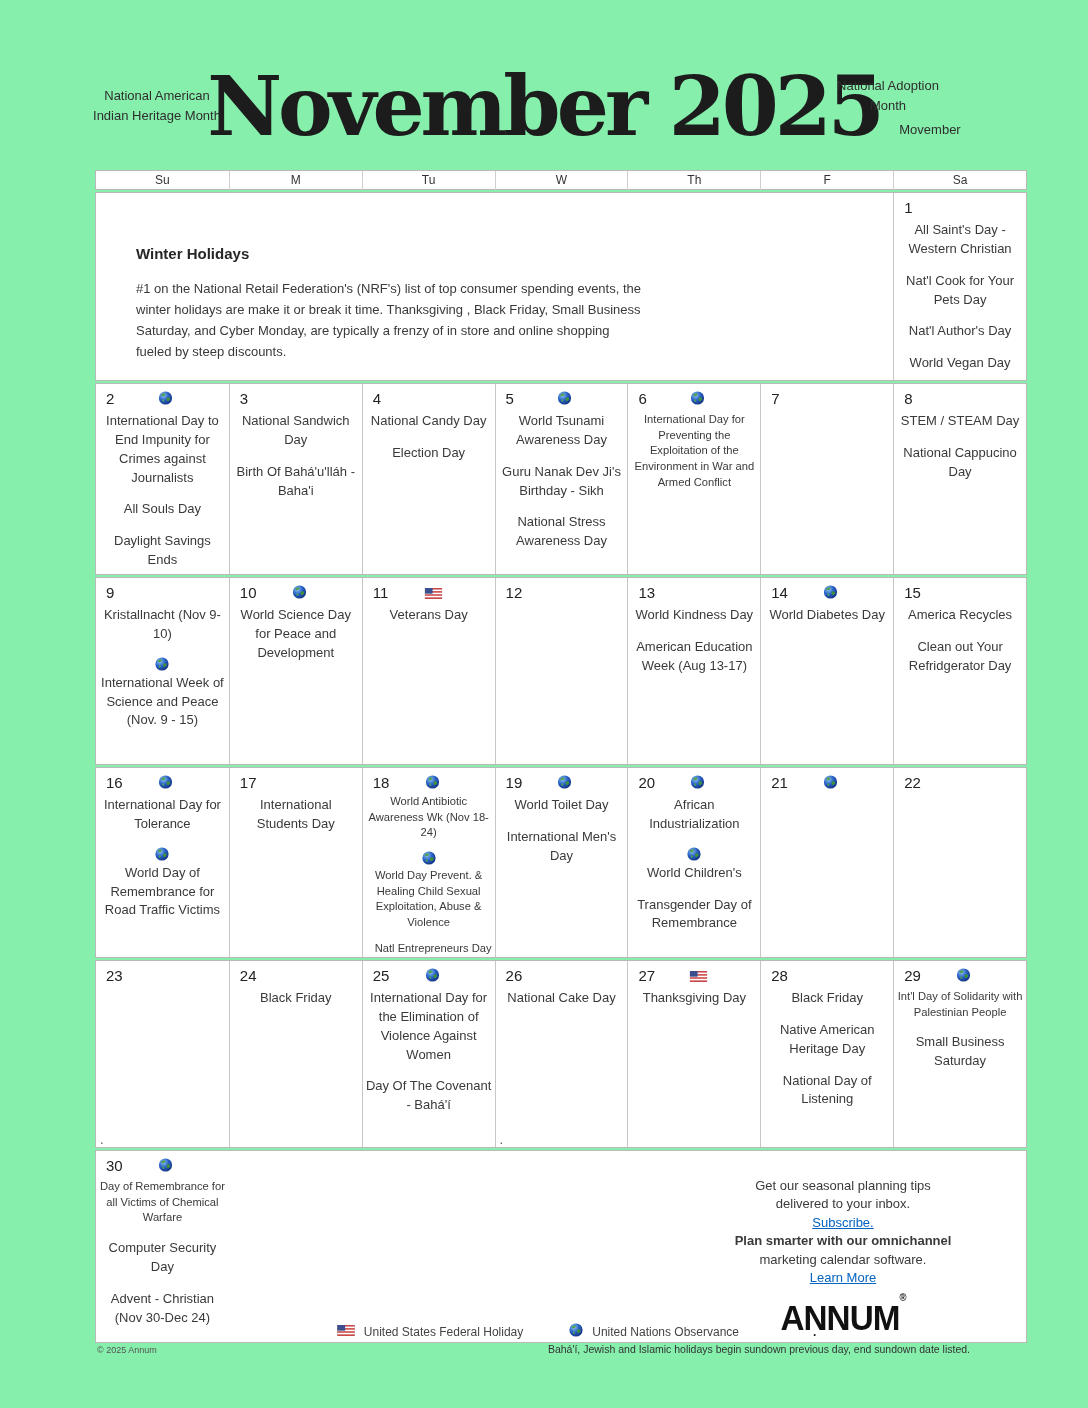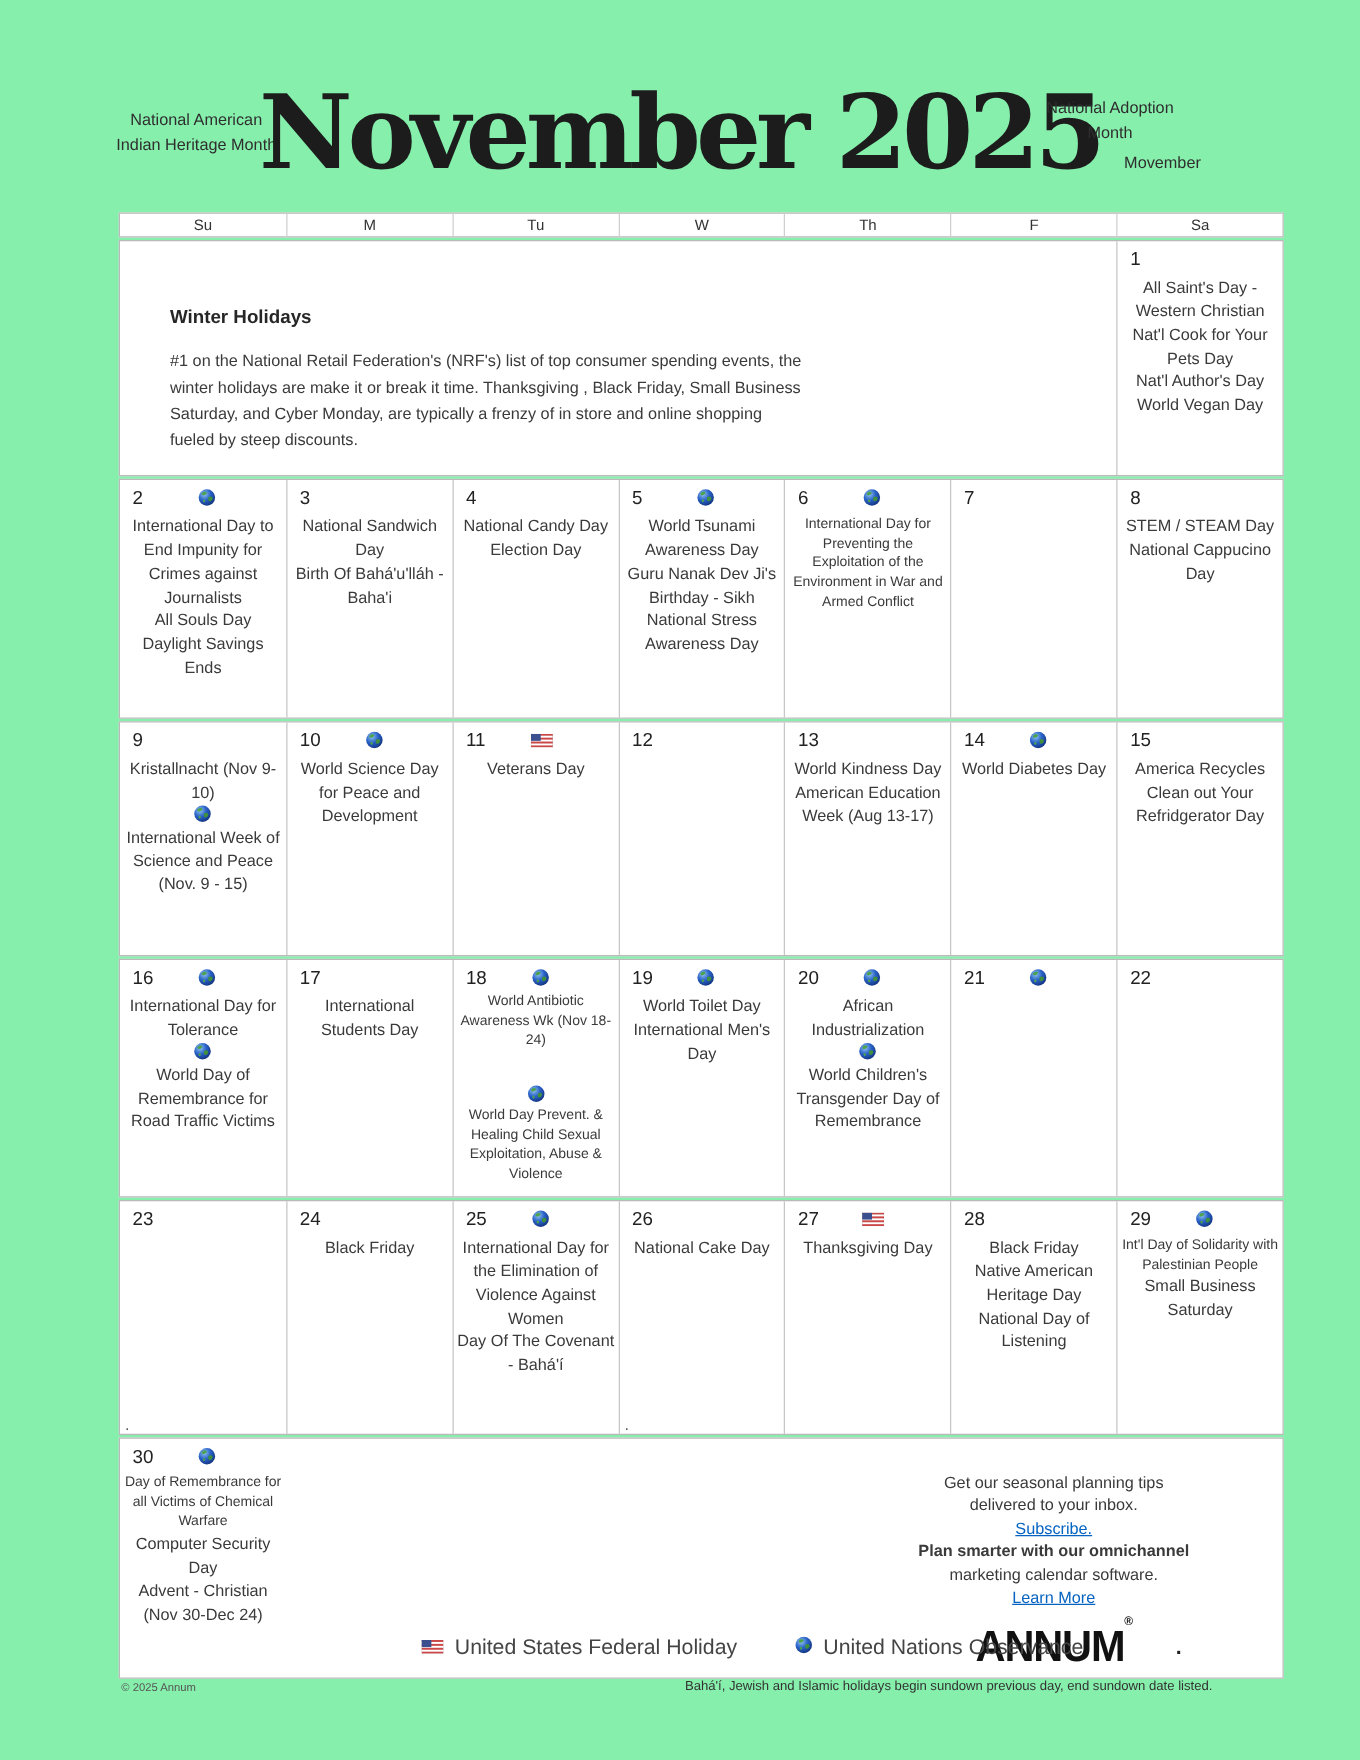--- a/index.html
+++ b/index.html
@@ -23,44 +23,44 @@
   #dow-row{height:20px;}
   .dow{font-size:12px;color:#333;text-align:center;line-height:19px;
        border-left:1px solid #cfcfcf;}
   .dow:first-child{border-left:none;}
   .cell{position:relative;border-left:1px solid #c6c6c6;box-sizing:border-box;
         overflow:hidden;}
   .cell:first-child{border-left:none;}
   .num{position:absolute;top:6px;left:10px;font-size:15px;color:#222;}
   .head-icon{position:absolute;top:7px;left:50%;transform:translateX(-25%);}
   .events{margin-top:28px;display:flex;flex-direction:column;align-items:center;
-          padding:0 3px;}
-  .events.tight{gap:27px;margin-top:26px;align-items:flex-end;}
+          gap:13px;padding:0 3px;}
+  .events.tight{gap:10px;margin-top:26px;align-items:flex-end;}
   .ev{font-size:13px;line-height:1.45;text-align:center;color:#3a3a3a;}
   .ev.small{font-size:11.2px;line-height:1.4;}
   .ev .ev-ico{display:block;margin:0 auto 3px auto;}
   .corner-dot{position:absolute;left:4px;bottom:0;font-size:13px;color:#555;}
 
   
   .intro{grid-column:span 6;padding:52px 30px 0 40px;box-sizing:border-box;}
   .intro h2{margin:0 0 16px 0;font-size:15px;font-weight:700;color:#262626;}
   .intro p{margin:0;font-size:13px;line-height:1.62;max-width:505px;color:#3a3a3a;}
 
   
   .promo-area{grid-column:span 6;position:relative;}
   .promo{position:absolute;right:16px;top:26px;width:334px;text-align:center;
          font-size:13px;line-height:1.42;color:#3a3a3a;}
   .plink{color:#0563c1;text-decoration:underline;cursor:pointer;}
   .promo .p2{margin-top:0;font-weight:bold;}
   #annum-logo{margin-top:5px;font-weight:900;font-size:35px;color:#111;
               letter-spacing:-1px;transform:scaleX(.95);transform-origin:center;
               font-family:"Liberation Sans",sans-serif;}
   #annum-logo sup{font-size:10px;vertical-align:top;line-height:1;}
-  .legend{position:absolute;left:108px;bottom:14px;display:flex;
-          font-size:17px;color:#444;white-space:nowrap;}
+  .legend{position:absolute;left:108px;bottom:2px;display:flex;align-items:center;
+          font-size:12px;color:#444;white-space:nowrap;}
   .legend .lg-ico{margin-right:9px;}
   .legend .lg-label{margin-right:46px;}
   .legend .lg-dot{margin-left:28px;font-weight:700;color:#222;}
 
   
   #copyright{position:absolute;left:97px;top:1345px;font-size:9px;color:#555;}
   #sundown-note{position:absolute;right:118px;top:1343px;font-size:10.5px;color:#333;}
 
   svg.globe{width:14px;height:14px;}
   svg.usflag{width:18px;height:11px;}

